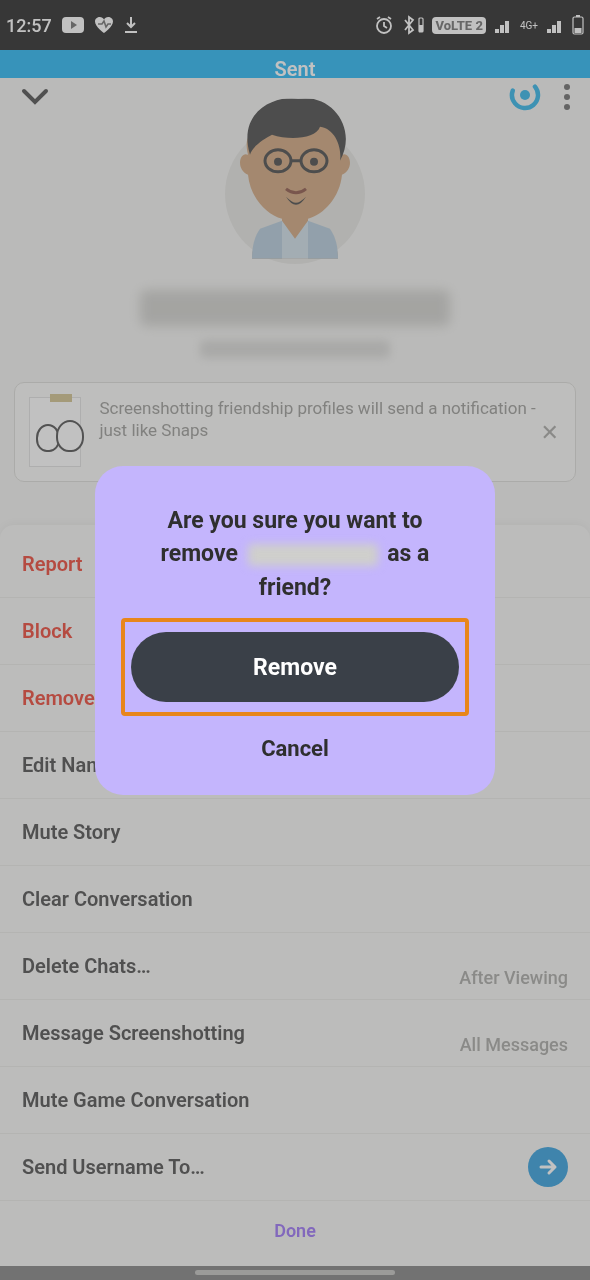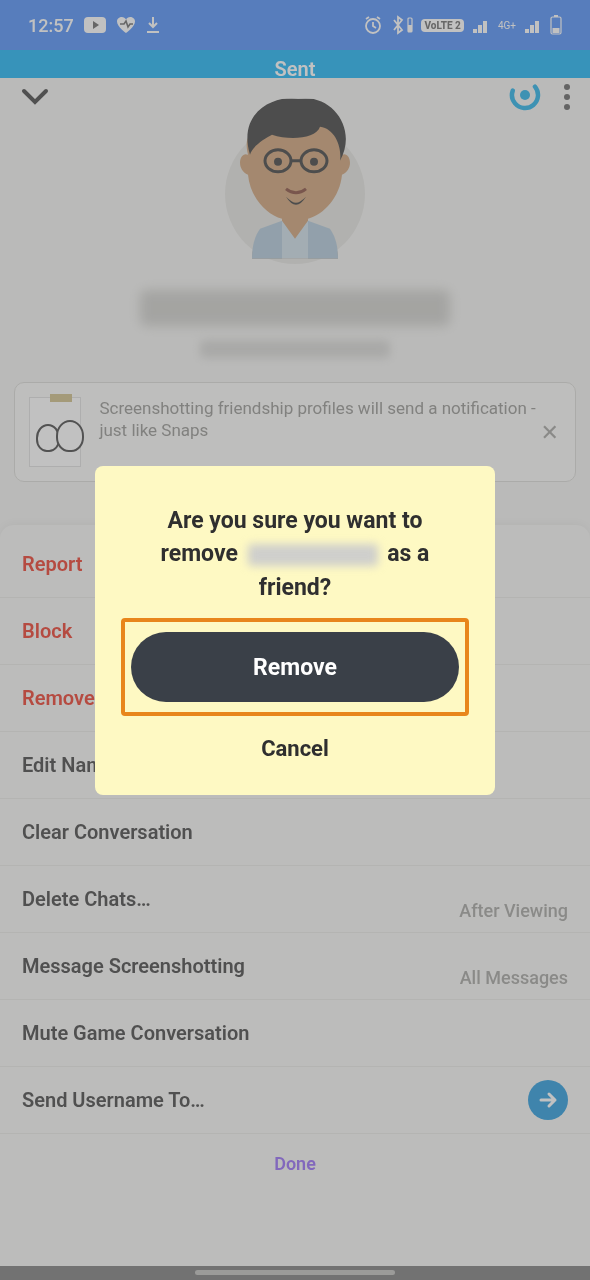--- a/index.html
+++ b/index.html
@@ -1,20 +1,20 @@
 <!DOCTYPE html>
 <html><head>
 <meta charset="utf-8">
 <style>
   * { box-sizing: border-box; margin: 0; padding: 0; font-family: -apple-system, BlinkMacSystemFont, "Segoe UI", Roboto, Helvetica, Arial, sans-serif; }
   html, body { width: 590px; height: 1280px; overflow: hidden; background: #606060; }
   .screen { width: 590px; height: 1280px; background: #f3f3f1; position: relative; }
 
   
-  .status-bar { height: 50px; background: #3b82f6; display: flex; align-items: center; justify-content: space-between; padding: 0 28px; color: #fff; font-size: 18px; font-weight: 500; }
+  .status-bar { height: 50px; background: #000000; display: flex; align-items: center; justify-content: space-between; padding: 0 6px; color: #fff; font-size: 18px; font-weight: 500; }
   .status-left { display: flex; align-items: center; gap: 10px; }
   .status-right { display: flex; align-items: center; gap: 8px; }
   .ico { display:inline-flex; align-items:center; justify-content:center; }
 
   
   .sent-banner { height: 28px; background: #00aaf2; color: #fff; text-align: center; line-height: 38px; font-size: 20px; font-weight: 600; }
 
   
   .top-row { height: 32px; display: flex; align-items: center; justify-content: space-between; padding: 6px 20px 0 20px; }
   .chev { font-size: 28px; color: #333; }
@@ -48,21 +48,21 @@
   .opt-row .meta { color:#9a9a96; font-weight:500; font-size:18px;margin-top:23px;}
   .send-btn { width:40px; height:40px; border-radius:50%; background:#0f8fd8; display:flex; align-items:center; justify-content:center;}
   .done { height:60px; text-align:center; line-height:60px; font-size:18px; font-weight:600; color:#8b5cf6;}
   .bottom-bar { position:absolute; bottom:5px; left:50%; transform:translateX(-50%); width:200px; height:5px; border-radius:3px; background:#b9b9b6;}
   .bottom-strip { position:absolute; bottom:0; left:0; right:0; height:14px; background: #6e6e6e;}
 
   
   .overlay { position:absolute; inset:0; background:rgba(120,120,120,0.46); }
 
   
-  .dialog { position:absolute; left:50%; top:466px; transform:translateX(-50%); width:400px; background:#fef9c3; border-radius:8px; padding: 38px 26px 34px 26px; }
+  .dialog { position:absolute; left:50%; top:466px; transform:translateX(-50%); width:400px; background:#c4b5fd; border-radius:28px; padding: 38px 26px 34px 26px; }
   .dialog-title { text-align:center; font-size:23px; font-weight:700; color:#2f2f2f; line-height:1.45;}
   .dialog-title .blur { display:inline-block; width:130px; height:22px; background:#cfcfcc; border-radius:4px; filter: blur(4px); vertical-align:middle; margin:0 4px;}
   .hl-box { border:4px solid #e8861b; border-radius:4px; padding:10px 6px; margin-top:14px;}
   .remove-btn { width:100%; height:70px; background:#3a4048; color:#fff; border:none; border-radius:40px; font-size:23px; font-weight:700; cursor:pointer;}
   .cancel-btn { display:block; margin: 20px auto 0 auto; background:none; border:none; font-size:22px; font-weight:700; color:#2f2f2f; cursor:pointer;}
 
   
   .face { position:absolute; left:50%; top:50%; transform:translate(-50%,-56%);}
 </style>
 </head>
@@ -100,21 +100,21 @@
         </span>
       <span class="ico">
           <svg width="14" height="20" viewBox="0 0 14 20">
             <path d="M3 5 L11 15 L7 18 L7 2 L11 5 L3 15" stroke="#fff" stroke-width="1.8" fill="none"></path>
           </svg>
           <svg width="6" height="16" viewBox="0 0 6 16" style="margin-left:2px">
             <rect x="1" y="1" width="4" height="14" rx="1" stroke="#fff" stroke-width="1.2" fill="none"></rect>
             <rect x="1" y="8" width="4" height="7" fill="#fff"></rect>
           </svg>
         </span>
-      <span class="ico" style="background:#fff;color:#595959;font-size:10px;font-weight:800;padding:1px 3px;border-radius:4px">VoLTE 2</span>
+      <span class="ico" style="background:#fff;color:#595959;font-size:13px;font-weight:800;padding:1px 3px;border-radius:4px">VoLTE 2</span>
       <span class="ico">
           <svg width="18" height="16" viewBox="0 0 18 16">
             <path d="M1 16 L1 12 L5 12 L5 16 Z M6 16 L6 8 L10 8 L10 16 Z M11 16 L11 4 L15 4 L15 16 Z" fill="#fff"></path>
           </svg>
         </span>
       <span style="font-size:10px;font-weight:400">4G+</span>
       <span class="ico">
           <svg width="18" height="16" viewBox="0 0 18 16">
             <path d="M1 16 L1 12 L5 12 L5 16 Z M6 16 L6 8 L10 8 L10 16 Z M11 16 L11 4 L15 4 L15 16 Z" fill="#fff"></path>
           </svg>
@@ -191,20 +191,23 @@
     <div class="opt-row red">
         <span>Block</span>
       </div>
     <div class="opt-row red">
         <span>Remove</span>
       </div>
     <div class="opt-row">
         <span>Edit Name</span>
       </div>
     <div class="opt-row">
+        <span>Mute Story</span>
+      </div>
+    <div class="opt-row">
         <span>Clear Conversation</span>
       </div>
     <div class="opt-row">
       <span>Delete Chats…</span>
       <span class="meta">After Viewing</span>
     </div>
     <div class="opt-row">
       <span>Message Screenshotting</span>
       <span class="meta">All Messages</span>
     </div>

